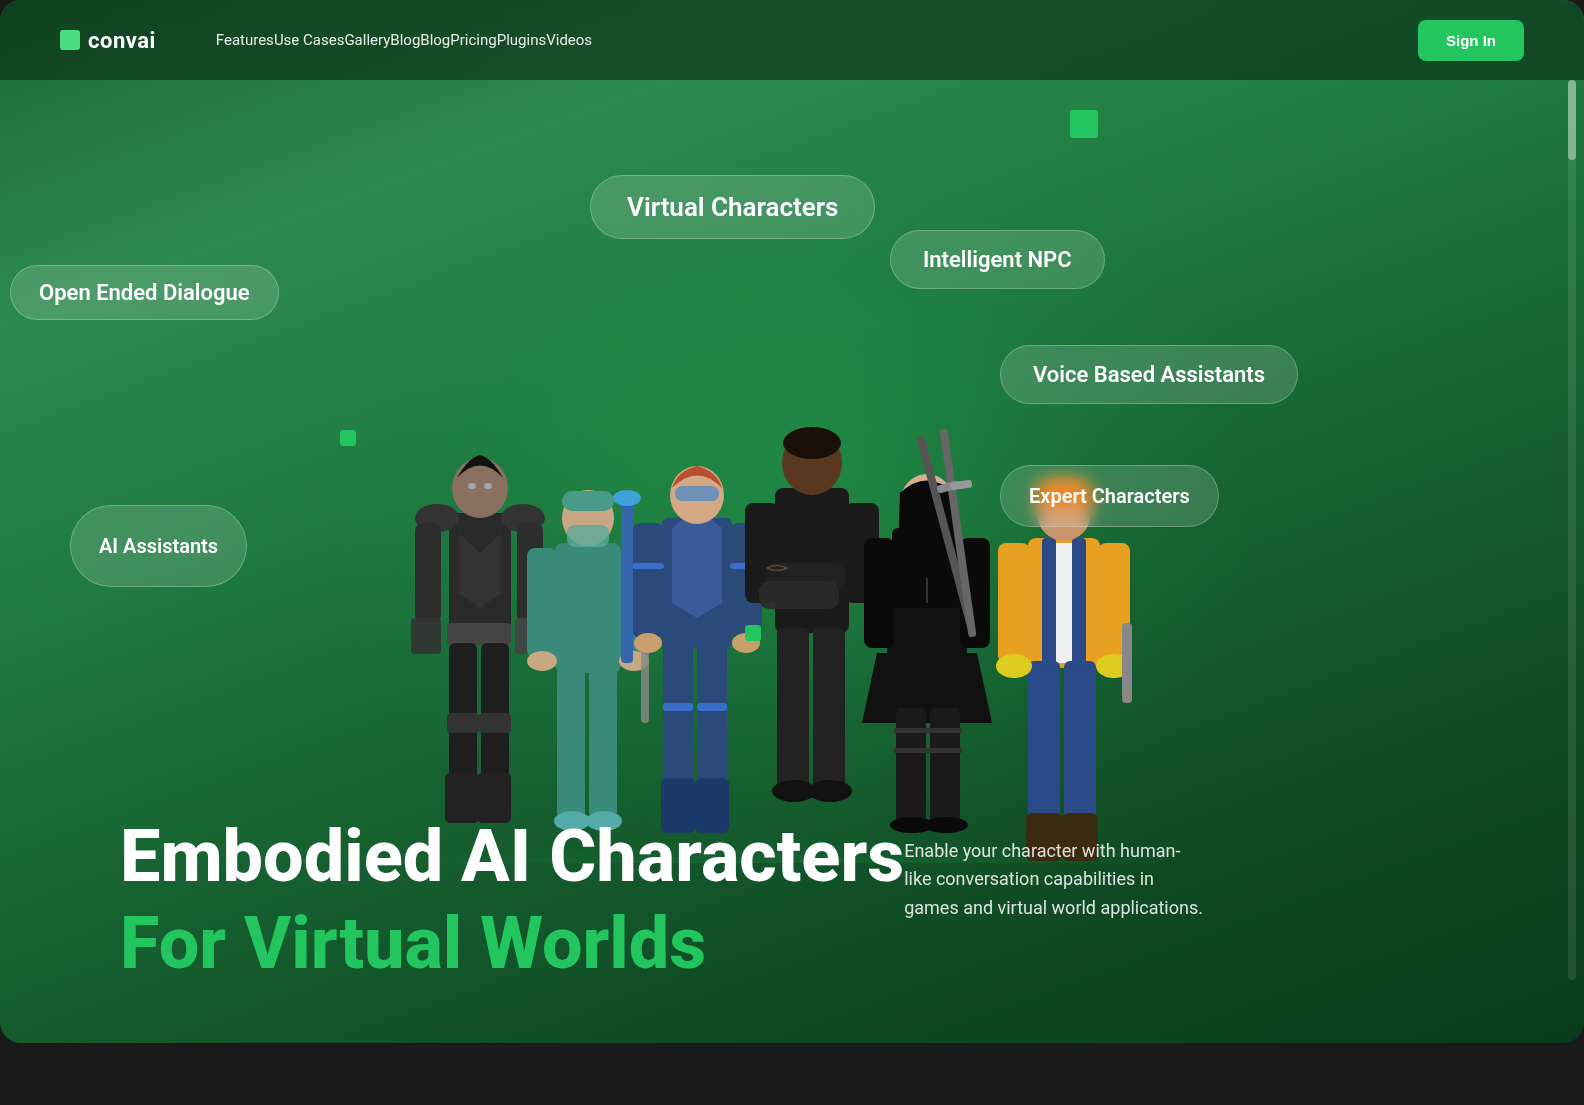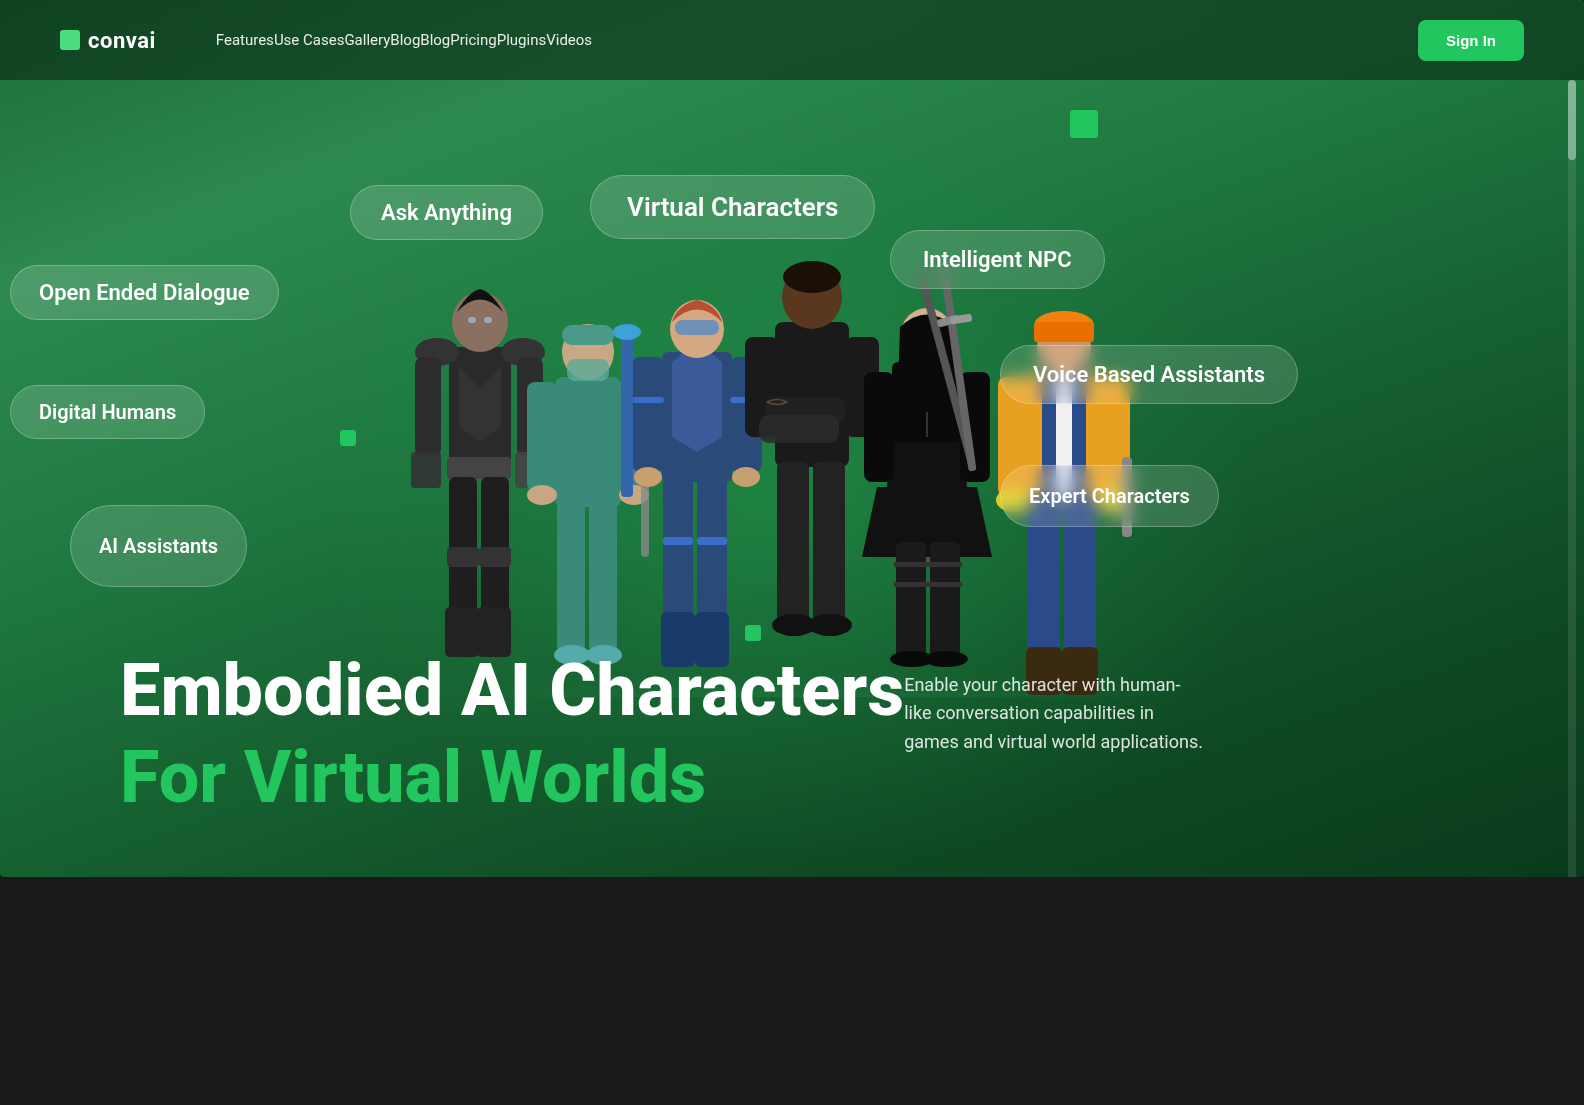--- a/index.html
+++ b/index.html
@@ -7,25 +7,25 @@
     body {
       width: 1584px;
       height: 1105px;
       overflow: hidden;
       font-family: -apple-system, BlinkMacSystemFont, 'Segoe UI', Roboto, sans-serif;
       background: #1a1a1a;
     }
 
     .page-wrapper {
       width: 1584px;
-      height: 877px;
+      height: 1043px;
       background: linear-gradient(160deg, #1a6b35 0%, #2d8a4e 20%, #1e7a40 40%, #166030 60%, #0f4a24 80%, #0a3a1c 100%);
       position: relative;
       overflow: hidden;
-      border-radius: 4px;
+      border-radius: 21px;
     }
 
     
     .page-wrapper::before {
       content: '';
       position: absolute;
       top: 150px;
       left: 50%;
       transform: translateX(-50%);
       width: 900px;
@@ -210,39 +210,33 @@
       <a class="nav-link">Plugins</a>
       <a class="nav-link">Videos</a>
     </div>
     <button class="sign-in-btn">Sign In</button>
   </nav>
 
   <div class="green-square" style="top: 110px; left: 1070px; width: 28px; height: 28px;"></div>
   <div class="green-square" style="top: 430px; left: 340px; width: 16px; height: 16px;"></div>
   <div class="green-square" style="top: 625px; left: 745px; width: 16px; height: 16px;"></div>
 
-  <div class="floating-tag" style="top: 185px; left: 350px; font-size: 22px; padding: 14px 30px;">
-    <span>Ask Anything</span>
-  </div>
 
   <div class="floating-tag" style="top: 175px; left: 590px; font-size: 26px; padding: 16px 36px;">
     <span>Virtual Characters</span>
   </div>
 
   <div class="floating-tag" style="top: 230px; left: 890px; font-size: 22px; padding: 16px 32px;">
     <span>Intelligent NPC</span>
   </div>
 
   <div class="floating-tag" style="top: 265px; left: 10px; font-size: 22px; padding: 14px 28px;">
     <span>Open Ended Dialogue</span>
   </div>
 
-  <div class="floating-tag" style="top: 385px; left: 10px; font-size: 20px; padding: 14px 28px;">
-    <span>Digital Humans</span>
-  </div>
 
   <div class="floating-tag" style="top: 505px; left: 70px; font-size: 20px; padding: 28px 28px;">
     <span>AI Assistants</span>
   </div>
 
   <div class="floating-tag" style="top: 345px; left: 1000px; font-size: 22px; padding: 16px 32px;">
     <span>Voice Based Assistants</span>
   </div>
 
   <div class="floating-tag" style="top: 465px; left: 1000px; font-size: 20px; padding: 18px 28px;">

